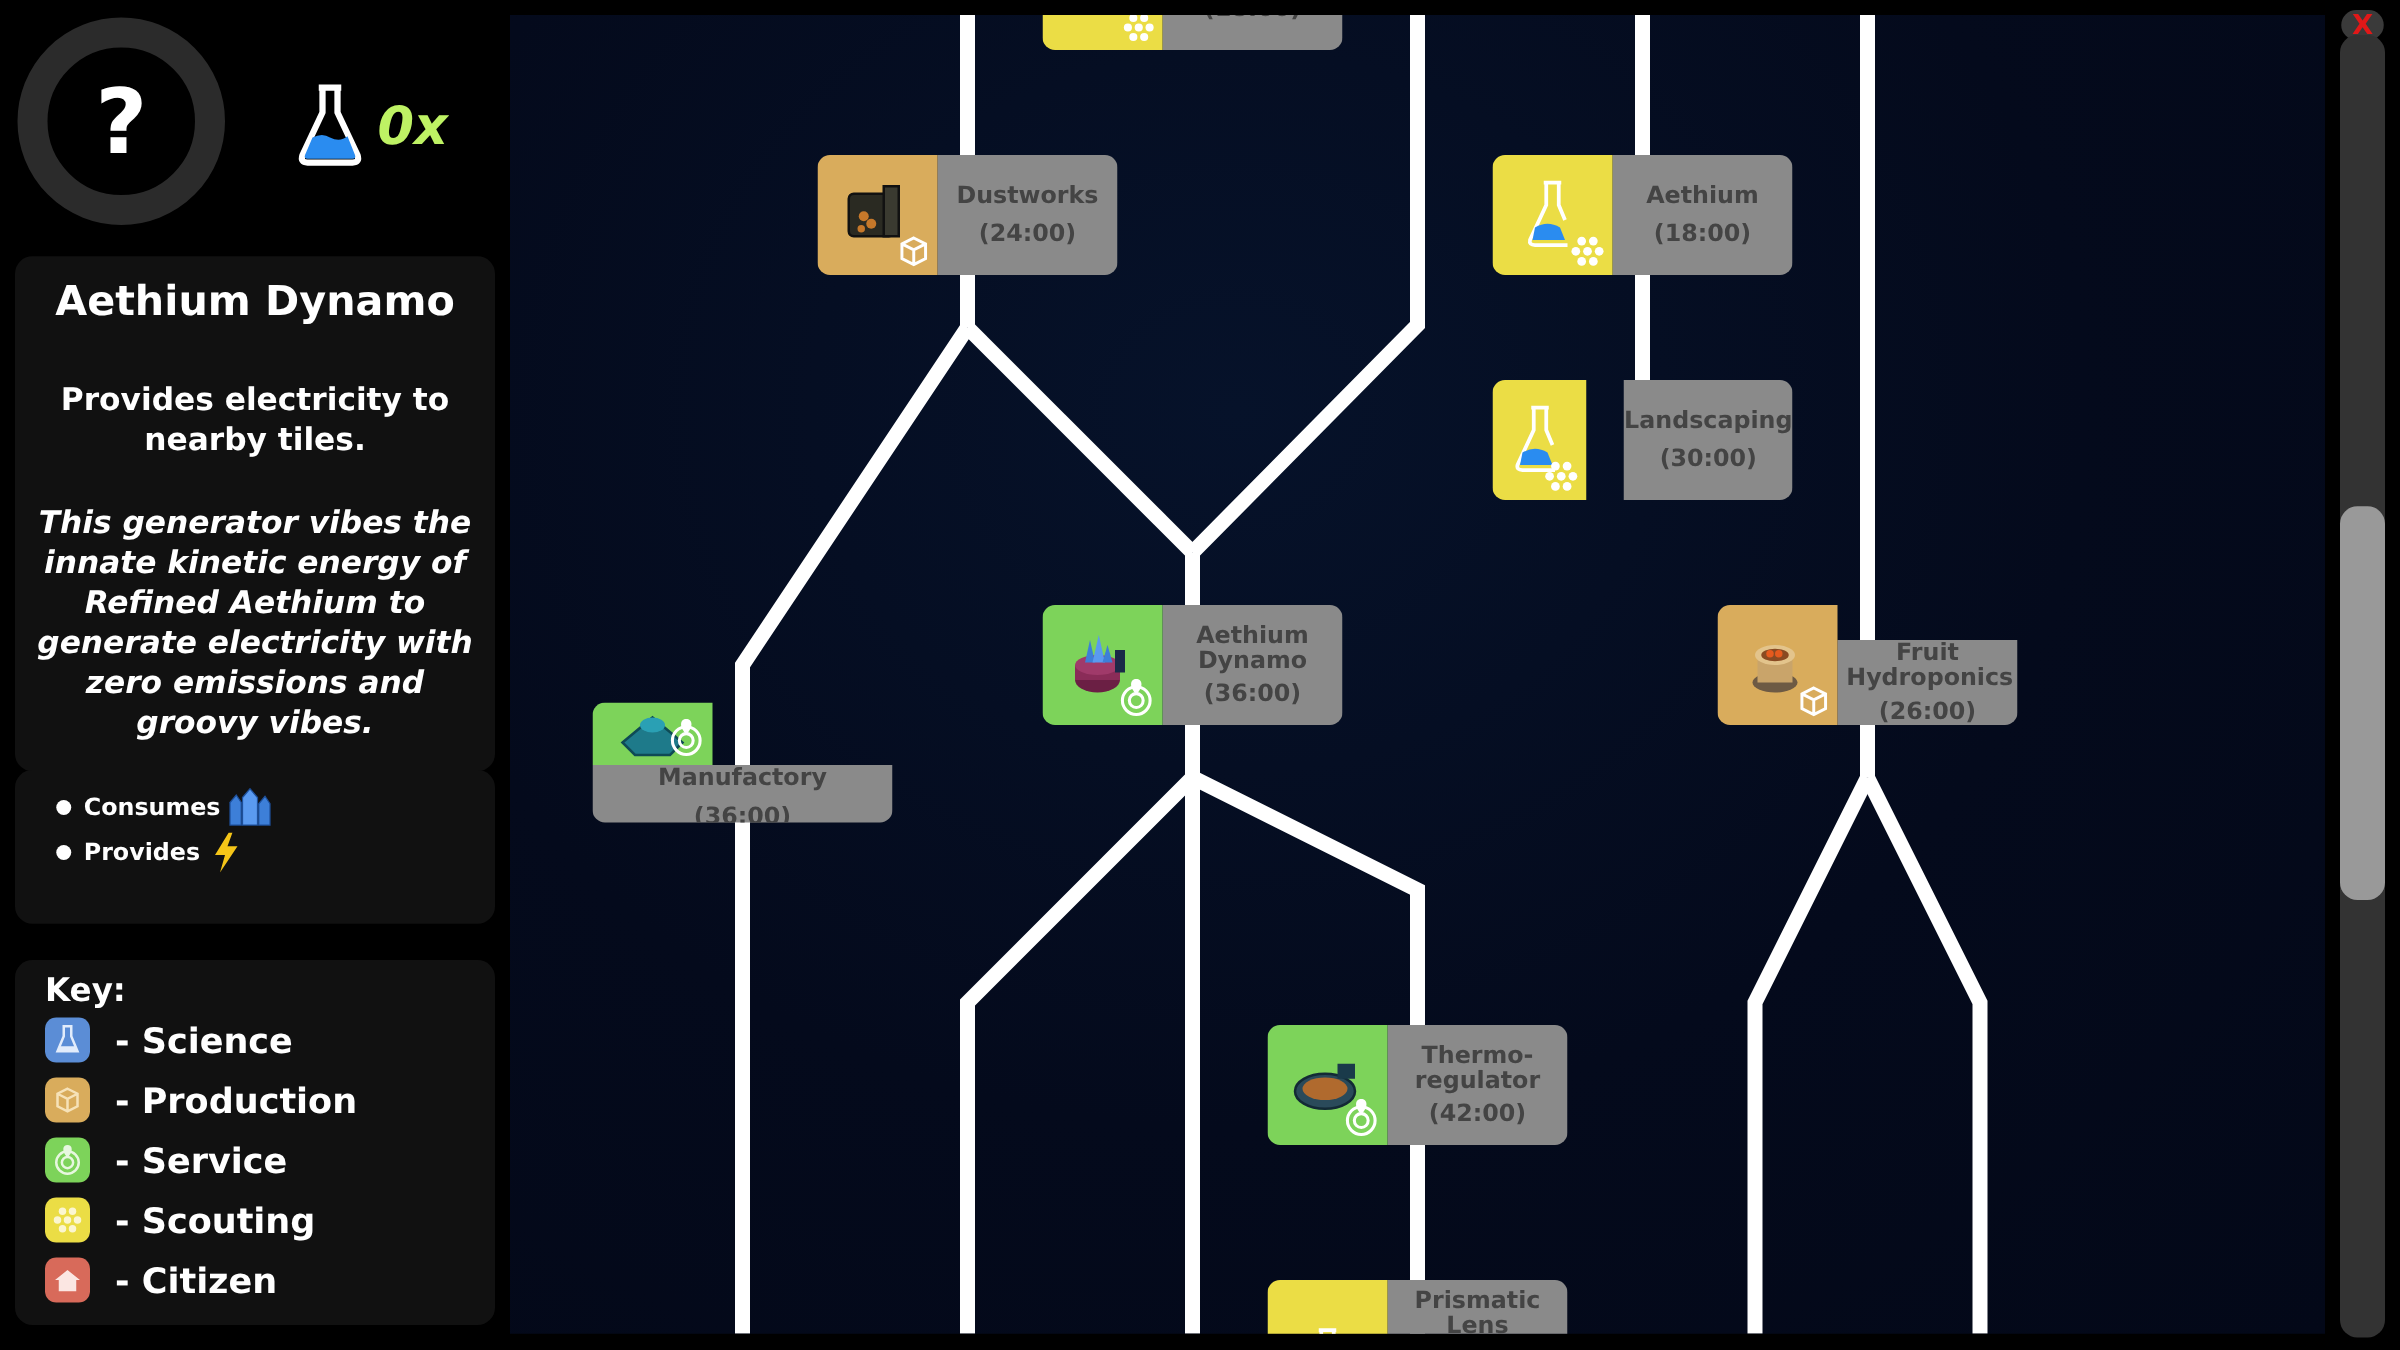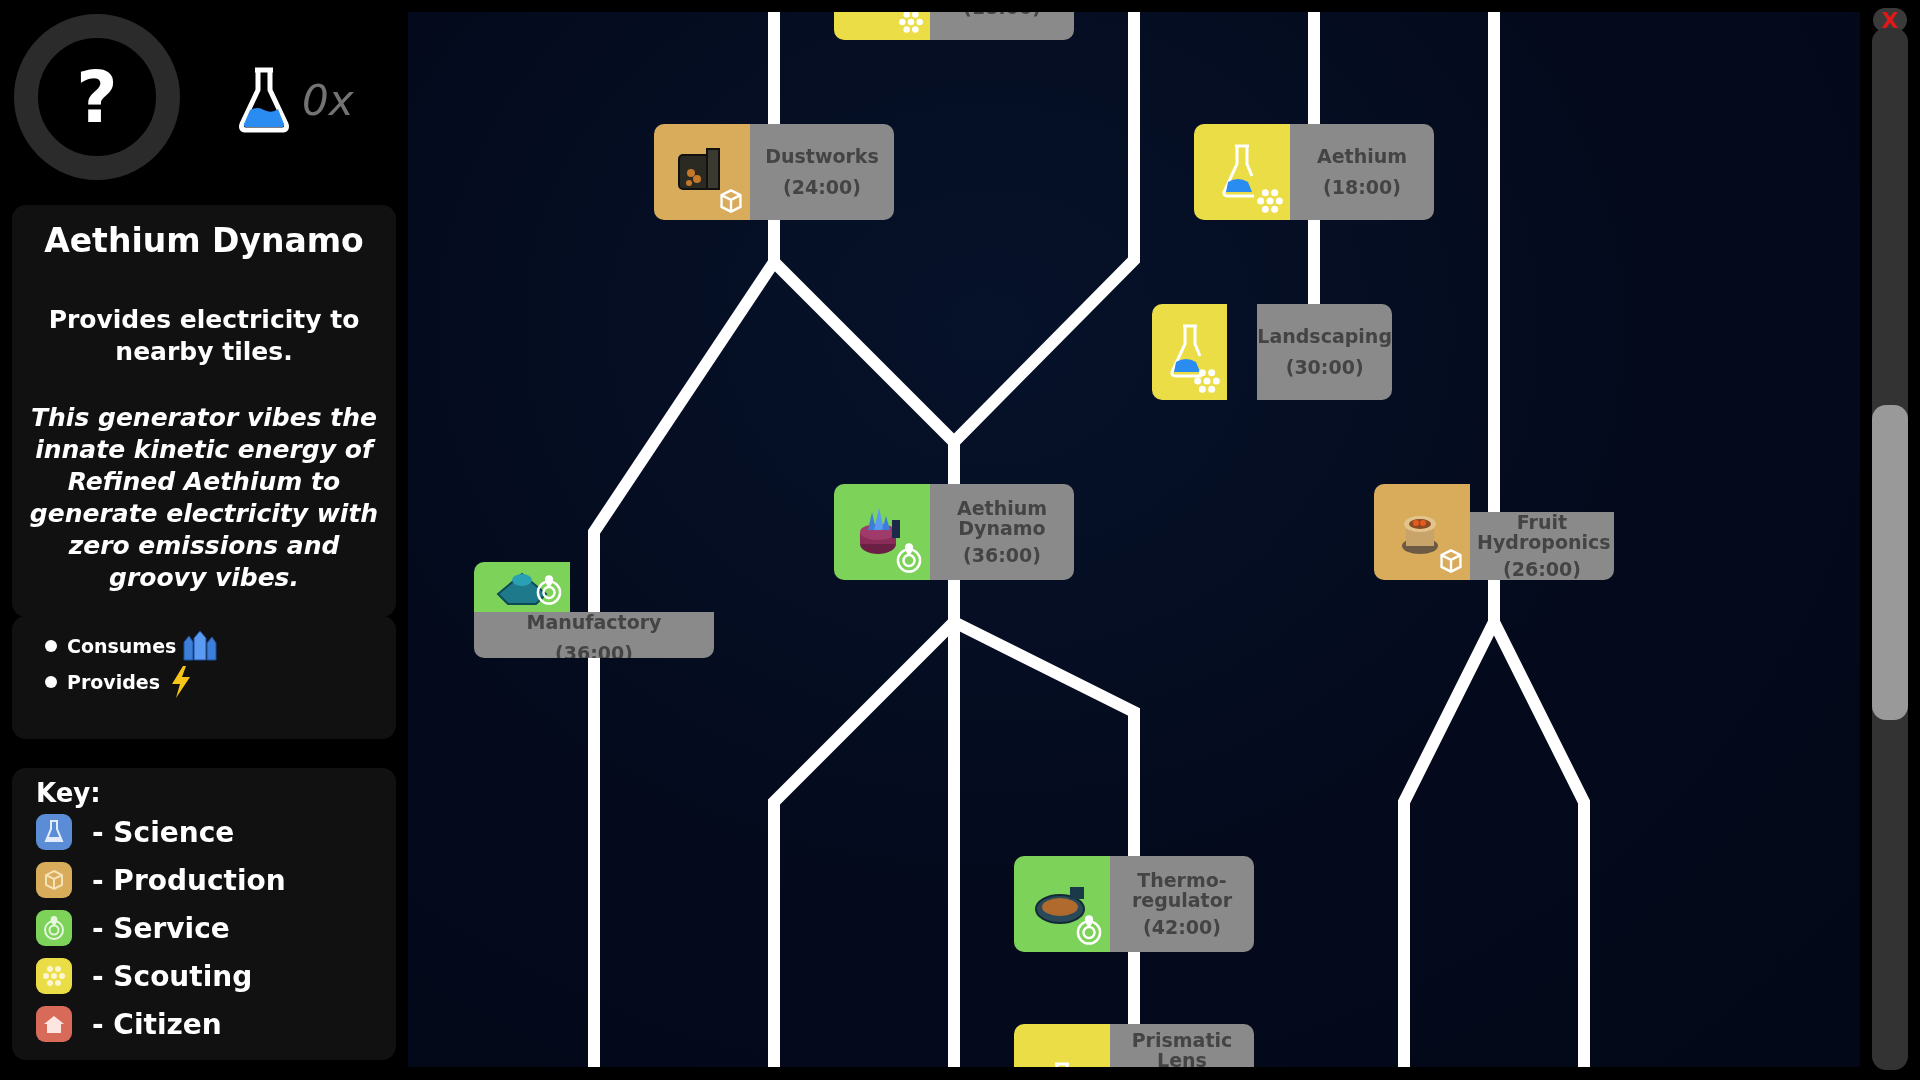--- a/index.html
+++ b/index.html
@@ -7,21 +7,21 @@
   body { position: relative; font-family: "DejaVu Sans", sans-serif; color: #fff; }
 
   
   .help-ring {
     position: absolute; left: 14px; top: 14px; width: 166px; height: 166px;
     border-radius: 50%; border: 24px solid #2b2b2b; background: #000;
     display: flex; align-items: center; justify-content: center; cursor: pointer;
   }
   .help-ring span { font-size: 72px; font-weight: bold; color: #fff; line-height: 1; }
   .science-counter { position: absolute; left: 236px; top: 66px; display: flex; align-items: center; gap: 10px; }
-  .science-counter .val { font-size: 42px; font-weight: normal; font-style: italic; color: #737373; }
+  .science-counter .val { font-size: 42px; font-weight: bold; font-style: italic; color: #bef264; }
 
   .panel { position: absolute; left: 12px; width: 384px; background: #111; border-radius: 14px; }
   .desc-panel { top: 205px; height: 412px; padding: 8px 16px; text-align: center; }
   .desc-panel .title { font-size: 33px; font-weight: bold; margin-top: 8px; }
   .desc-panel .subtitle { font-size: 25px; font-weight: bold; margin-top: 44px; line-height: 32px; }
   .desc-panel .flavor { font-size: 25px; font-weight: bold; font-style: italic; margin-top: 34px; line-height: 32px; }
 
   .io-panel { top: 616px; height: 123px; padding: 12px 33px; }
   .io-row { display: flex; align-items: center; height: 36px; font-size: 19px; font-weight: bold; }
   .io-row .dot { width: 12px; height: 12px; border-radius: 50%; background: #fff; margin-right: 10px; }
@@ -246,21 +246,21 @@
             <circle cx="16" cy="18" r="3"></circle>
           </g>
         </svg>
     </div>
     <div class="info">
       <div class="name">Aethium</div>
       <div class="time">(18:00)</div>
     </div>
   </div>
 
-  <div class="node" style="left:744px; top:292px;gap:30px;">
+  <div class="node" style="left:786px; top:292px;gap:30px;">
     <div class="icon-box scouting">
       <svg width="48" height="60" viewBox="0 0 48 60">
           <path d="M17 4 H31 M19 4 V22 L6 50 Q5 54 10 54 H36" fill="none" stroke="#fff" stroke-width="3"></path>
           <path d="M29 4 V22 L34 34" fill="none" stroke="#fff" stroke-width="3"></path>
           <path d="M10 40 Q20 34 30 40 L34 50 H8 Z" fill="#2a8cf0"></path>
         </svg>
       <svg class="badge" width="28" height="26" viewBox="0 0 24 22">
           <g fill="#fff">
             <circle cx="8" cy="4" r="3"></circle>
             <circle cx="16" cy="4" r="3"></circle>
@@ -332,21 +332,21 @@
           <circle cx="12" cy="15" r="4.5" fill="none" stroke="#fff" stroke-width="2"></circle>
           <path d="M12 1 C8 1 7 6 12 11 C17 6 16 1 12 1 Z" fill="#fff"></path>
         </svg>
     </div>
     <div class="info">
       <div class="name">Manufactory</div>
       <div class="time">(36:00)</div>
     </div>
   </div>
 
-  <div class="node" style="left:606px; top:844px;">
+  <div class="node" style="left:606px; top:808px;">
     <div class="icon-box service">
       <svg width="64" height="50" viewBox="0 0 64 50">
         <ellipse cx="30" cy="30" rx="24" ry="14" fill="#2a4a5a" stroke="#132a35" stroke-width="2"></ellipse>
         <ellipse cx="30" cy="28" rx="18" ry="9" fill="#b06a2e"></ellipse>
         <rect x="40" y="8" width="14" height="12" fill="#1a3a4a"></rect>
       </svg>
       <svg class="badge" width="30" height="32" viewBox="0 0 24 26">
           <circle cx="12" cy="15" r="9" fill="none" stroke="#fff" stroke-width="2"></circle>
           <circle cx="12" cy="15" r="4.5" fill="none" stroke="#fff" stroke-width="2"></circle>
           <path d="M12 1 C8 1 7 6 12 11 C17 6 16 1 12 1 Z" fill="#fff"></path>

